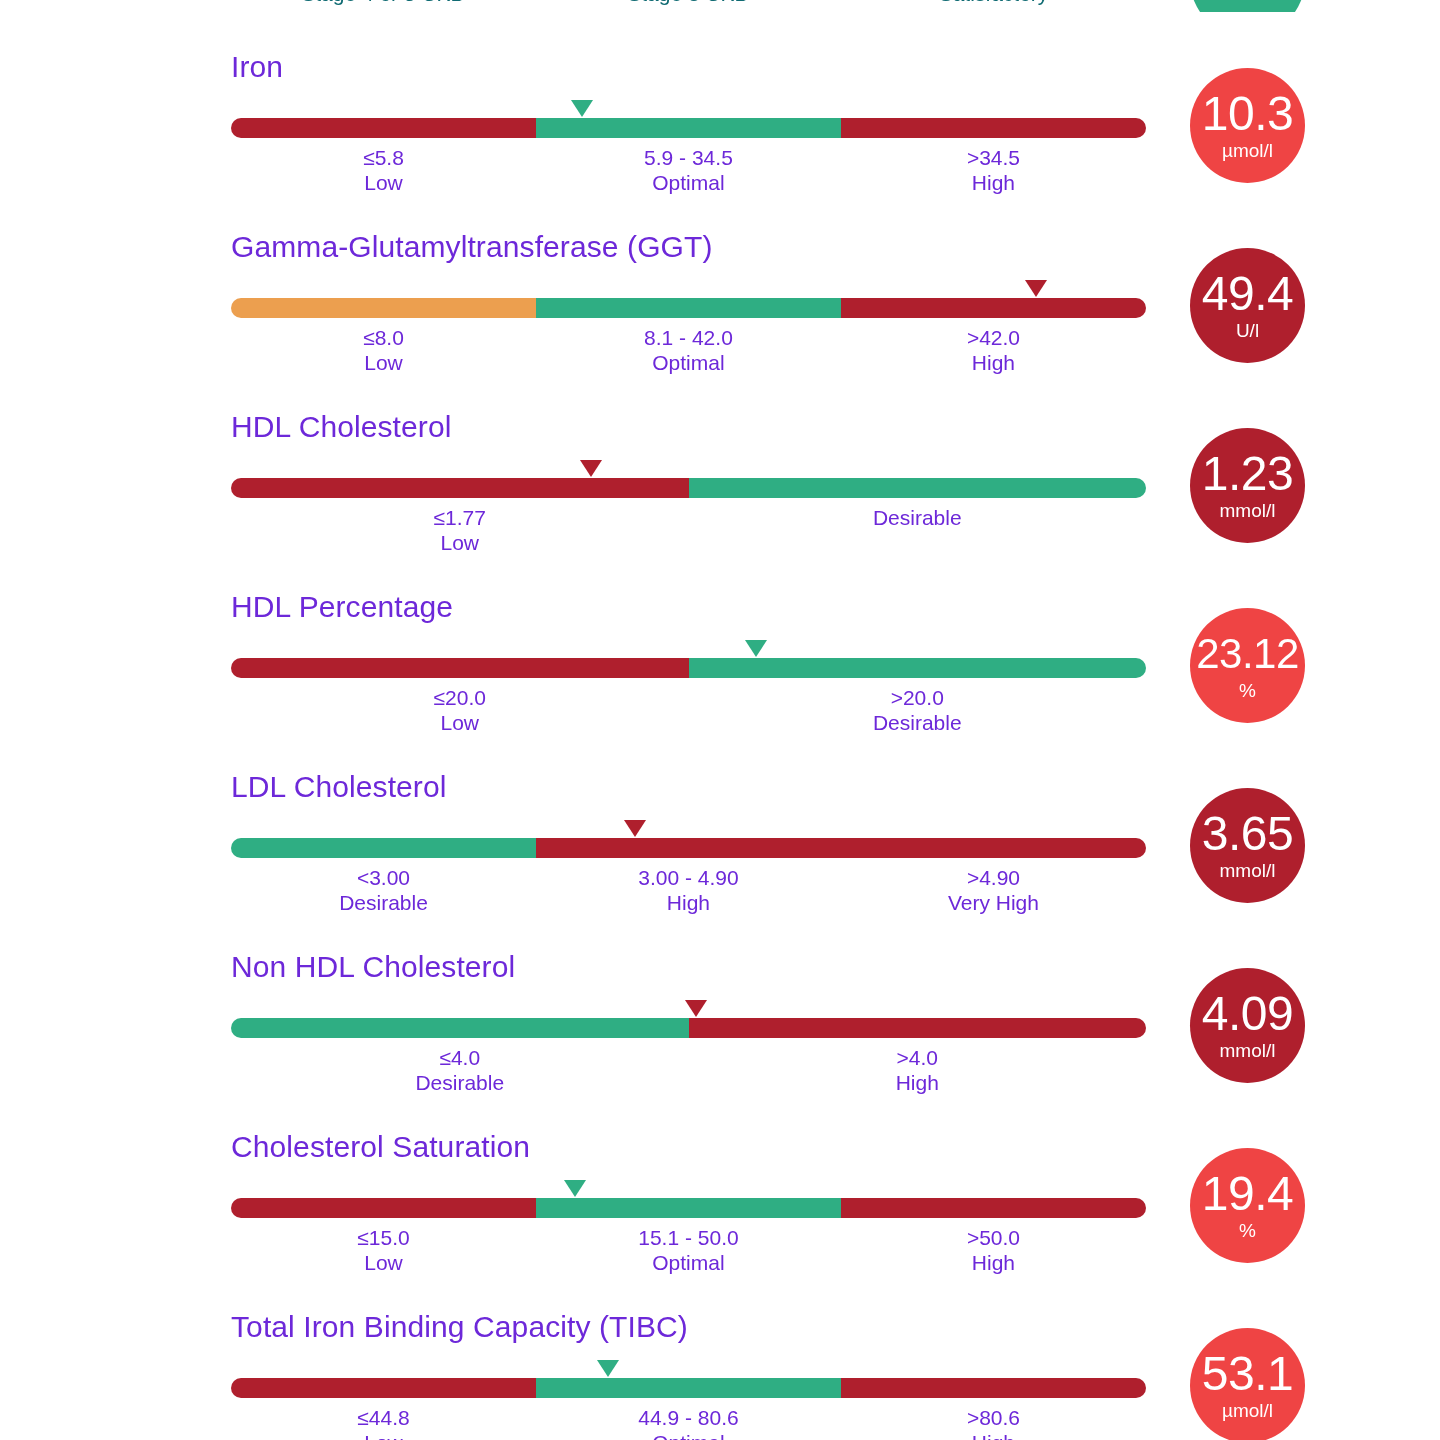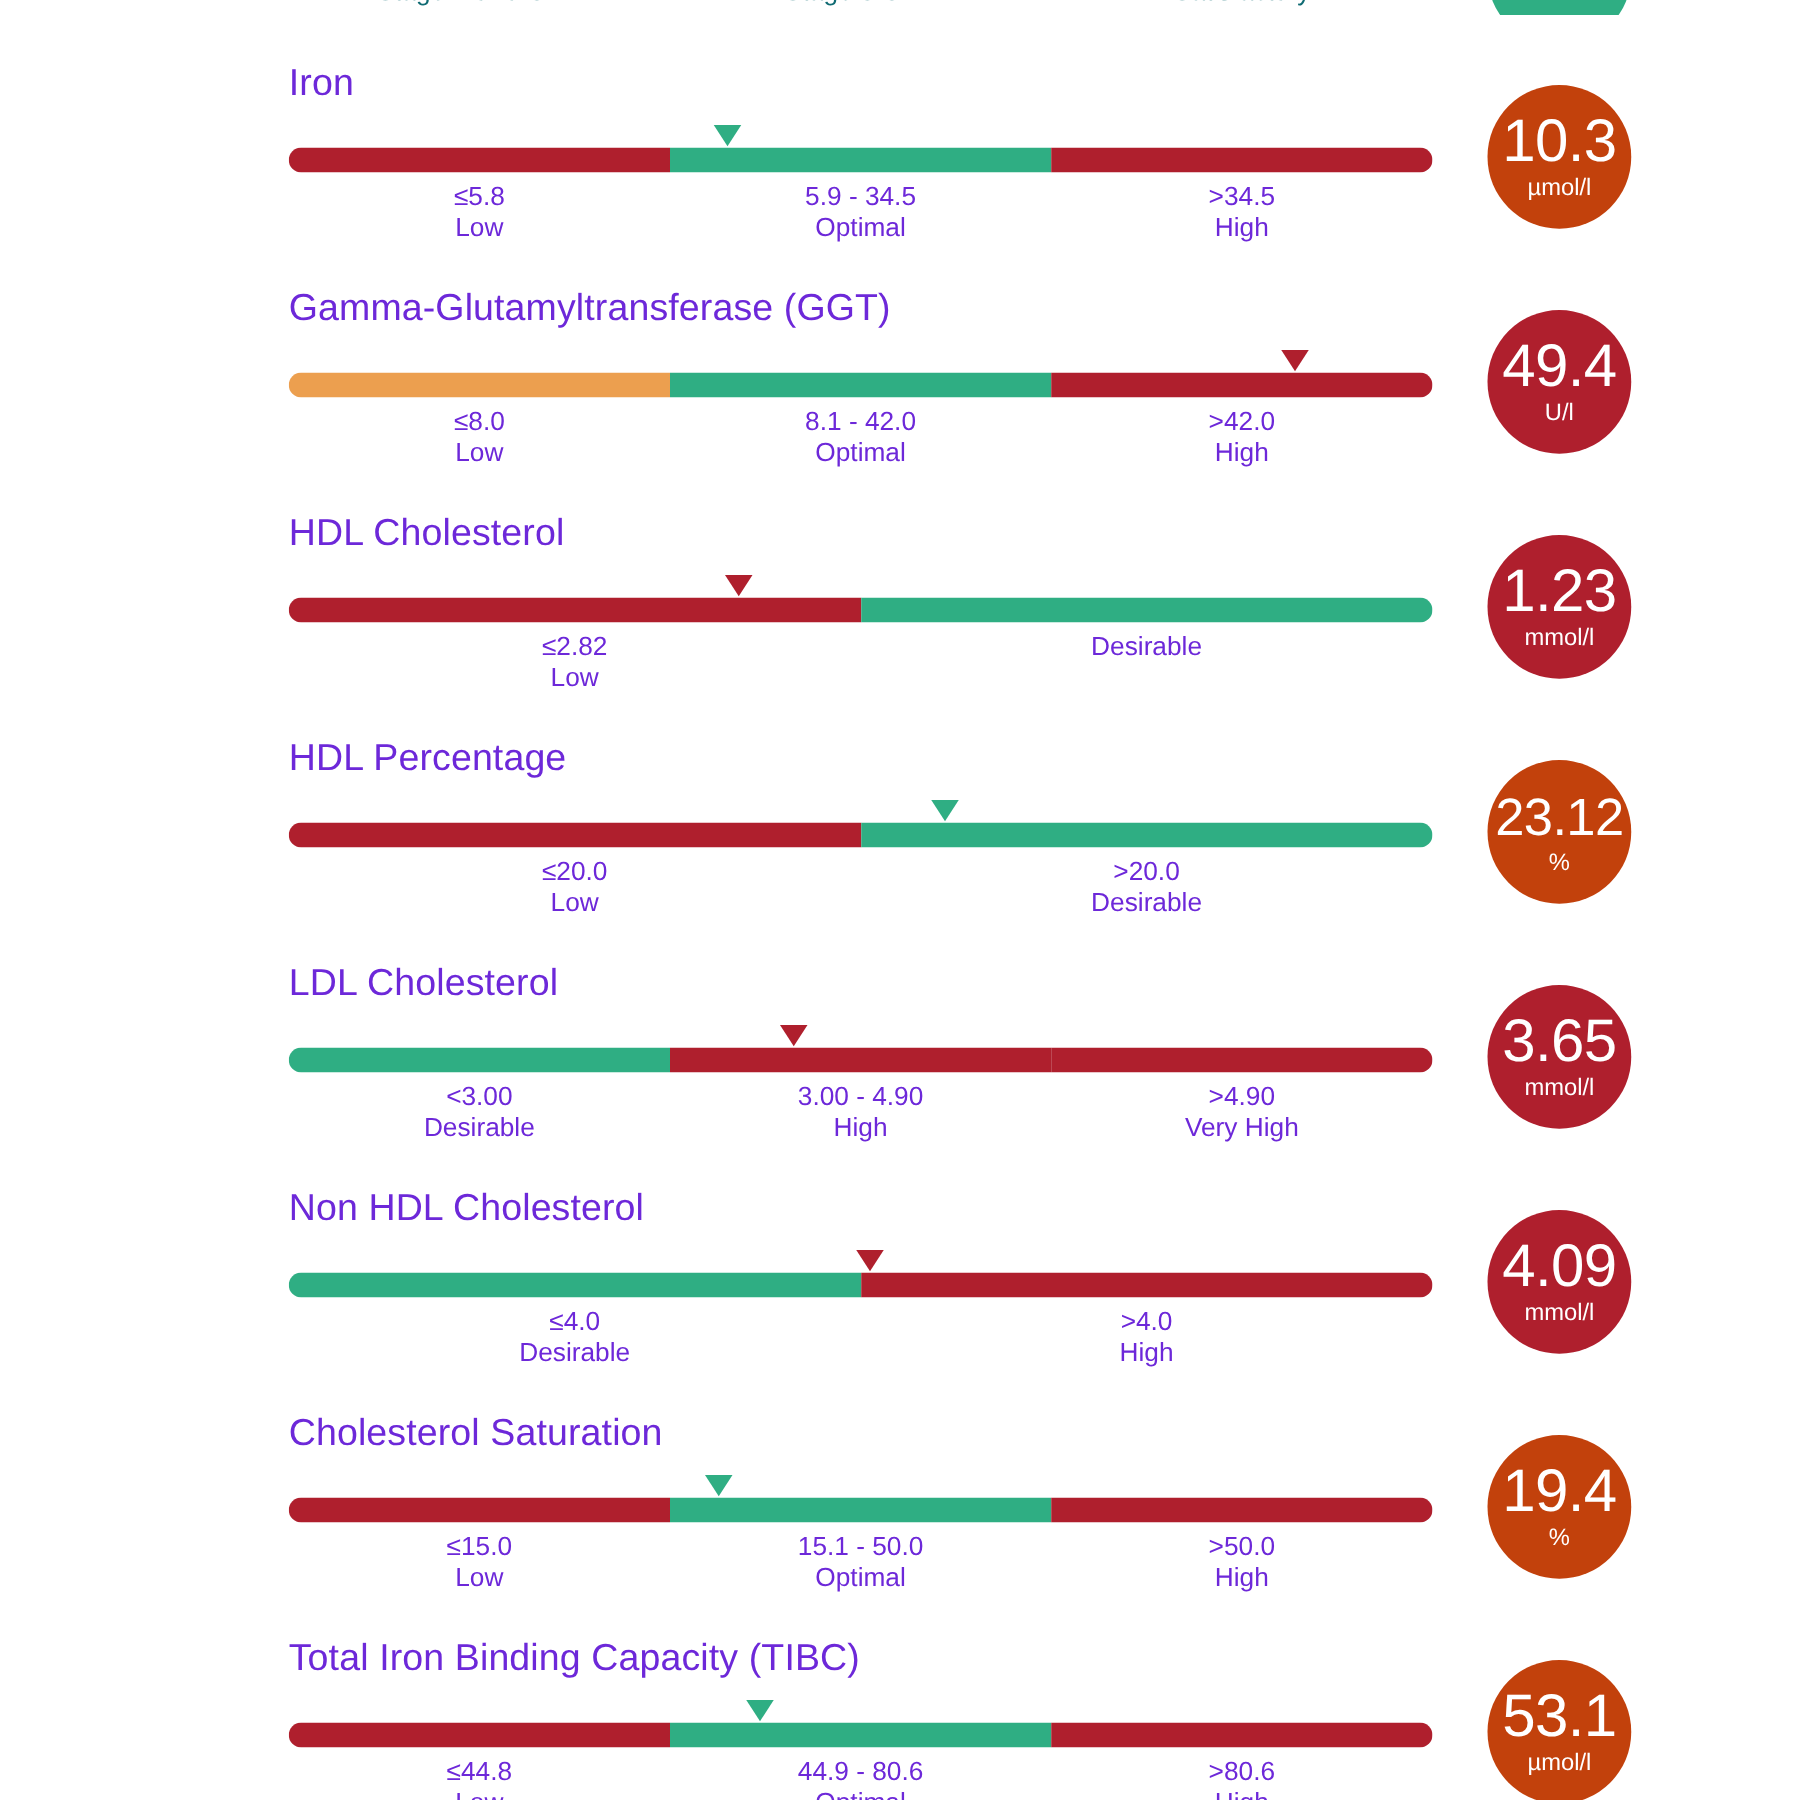--- a/index.html
+++ b/index.html
@@ -120,21 +120,21 @@
     left: 1190px;
     width: 115px;
     height: 115px;
     border-radius: 50%;
     display: flex;
     flex-direction: column;
     align-items: center;
     justify-content: center;
     color: #ffffff;
   }
-  .result-circle.green { background: #c2410c; text-align: right; }
+  .result-circle.green { background: #ef4444; text-align: right; }
   .result-circle.red   { background: #AF1F2D; }
   .result-value {
     font-size: 48px;
     line-height: 50px;
     font-weight: 400;
     letter-spacing: -0.5px;
   }
   .result-value.narrow { font-size: 42px; }
   .result-unit {
     font-size: 19px;
@@ -224,21 +224,21 @@
         <div class="bar-area">
           <div class="marker-lane">
             <div class="marker red" style="left: 39.3%;"></div>
           </div>
           <div class="bar">
             <div class="seg red" style="width: 50%;"></div>
             <div class="seg green" style="width: 50%;"></div>
           </div>
           <div class="legend">
             <div class="legend-cell" style="width: 50%;">
-              <span class="legend-range">≤2.82</span>
+              <span class="legend-range">≤1.77</span>
               <span class="legend-label">Low</span>
             </div>
             <div class="legend-cell" style="width: 50%;">
               <span class="legend-label">Desirable</span>
             </div>
           </div>
         </div>
         <div class="result-circle red" style="top: 18px;">
           <div class="result-value">1.23</div>
           <div class="result-unit">mmol/l</div>

